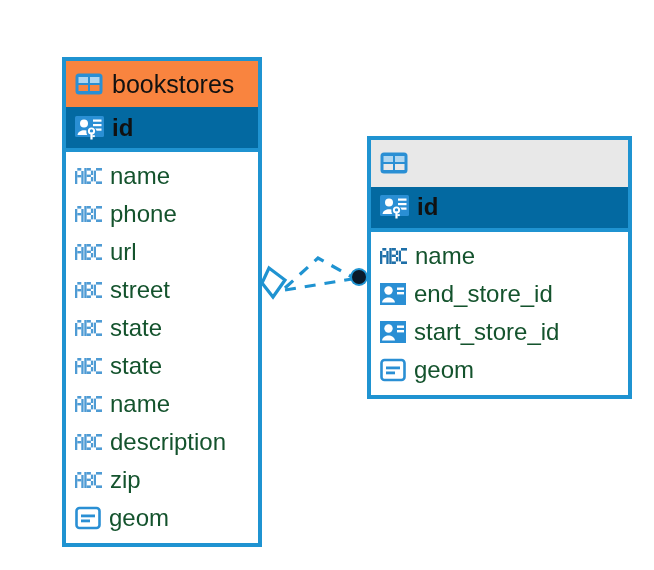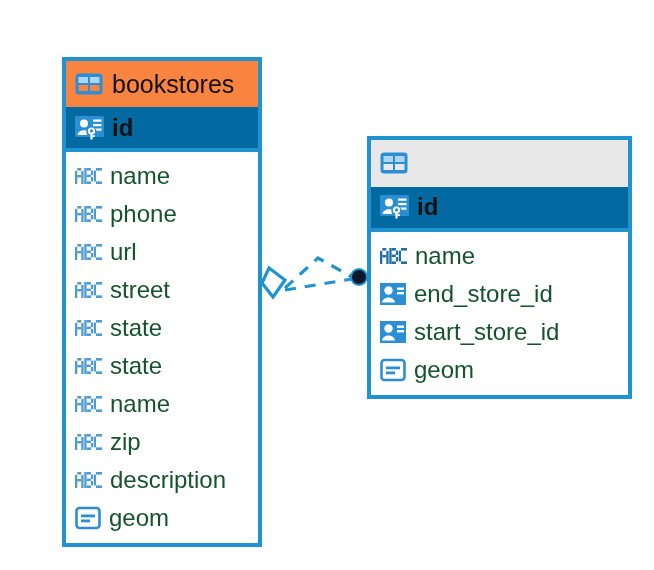--- a/index.html
+++ b/index.html
@@ -334,44 +334,44 @@
               <rect x="15.9" y="2.6" width="2.2" height="4.4"></rect>
                 <rect x="11.6" y="6.6" width="4.3" height="2.4"></rect>
               <rect x="15.9" y="9" width="2.2" height="4.4"></rect>
                 <rect x="11.6" y="13.4" width="4.3" height="2.6"></rect>
               <rect x="21" y="0" width="6" height="2.6"></rect>
                 <rect x="18.8" y="2.6" width="2.2" height="10.8"></rect>
               <rect x="21" y="13.4" width="6" height="2.6"></rect>
             </g>
           </svg>
         </span>
+        <span class="field-label">description</span>
+      </div>
+
+      <div class="field-row">
+        <span class="icon sz-abc">
+          <svg viewBox="0 0 27 16" width="27" height="16" xmlns="http://www.w3.org/2000/svg">
+            <g fill="#4E9BD4">
+              <rect x="0" y="3" width="2.3" height="13"></rect>
+                <rect x="2.3" y="0" width="4" height="2.6"></rect>
+              <rect x="6.3" y="3" width="2.3" height="13"></rect>
+                <rect x="2.3" y="7" width="4" height="2.4"></rect>
+              <rect x="9.3" y="0" width="2.3" height="16"></rect>
+                <rect x="11.6" y="0" width="4.3" height="2.6"></rect>
+              <rect x="15.9" y="2.6" width="2.2" height="4.4"></rect>
+                <rect x="11.6" y="6.6" width="4.3" height="2.4"></rect>
+              <rect x="15.9" y="9" width="2.2" height="4.4"></rect>
+                <rect x="11.6" y="13.4" width="4.3" height="2.6"></rect>
+              <rect x="21" y="0" width="6" height="2.6"></rect>
+                <rect x="18.8" y="2.6" width="2.2" height="10.8"></rect>
+              <rect x="21" y="13.4" width="6" height="2.6"></rect>
+            </g>
+          </svg>
+        </span>
         <span class="field-label">zip</span>
-      </div>
-
-      <div class="field-row">
-        <span class="icon sz-abc">
-          <svg viewBox="0 0 27 16" width="27" height="16" xmlns="http://www.w3.org/2000/svg">
-            <g fill="#4E9BD4">
-              <rect x="0" y="3" width="2.3" height="13"></rect>
-                <rect x="2.3" y="0" width="4" height="2.6"></rect>
-              <rect x="6.3" y="3" width="2.3" height="13"></rect>
-                <rect x="2.3" y="7" width="4" height="2.4"></rect>
-              <rect x="9.3" y="0" width="2.3" height="16"></rect>
-                <rect x="11.6" y="0" width="4.3" height="2.6"></rect>
-              <rect x="15.9" y="2.6" width="2.2" height="4.4"></rect>
-                <rect x="11.6" y="6.6" width="4.3" height="2.4"></rect>
-              <rect x="15.9" y="9" width="2.2" height="4.4"></rect>
-                <rect x="11.6" y="13.4" width="4.3" height="2.6"></rect>
-              <rect x="21" y="0" width="6" height="2.6"></rect>
-                <rect x="18.8" y="2.6" width="2.2" height="10.8"></rect>
-              <rect x="21" y="13.4" width="6" height="2.6"></rect>
-            </g>
-          </svg>
-        </span>
-        <span class="field-label">description</span>
       </div>
 
       <div class="field-row">
         <span class="icon sz-geom">
           <svg viewBox="0 0 26 24" width="26" height="24" xmlns="http://www.w3.org/2000/svg">
             <rect x="1.5" y="2" width="23" height="20" rx="3" fill="#FFFFFF" stroke="#2A8FD4" stroke-width="2.6"></rect>
             <rect x="6" y="8.5" width="14" height="2.8" fill="#2A8FD4"></rect>
             <rect x="6" y="13.5" width="9" height="2.8" fill="#2A8FD4"></rect>
           </svg>
         </span>

